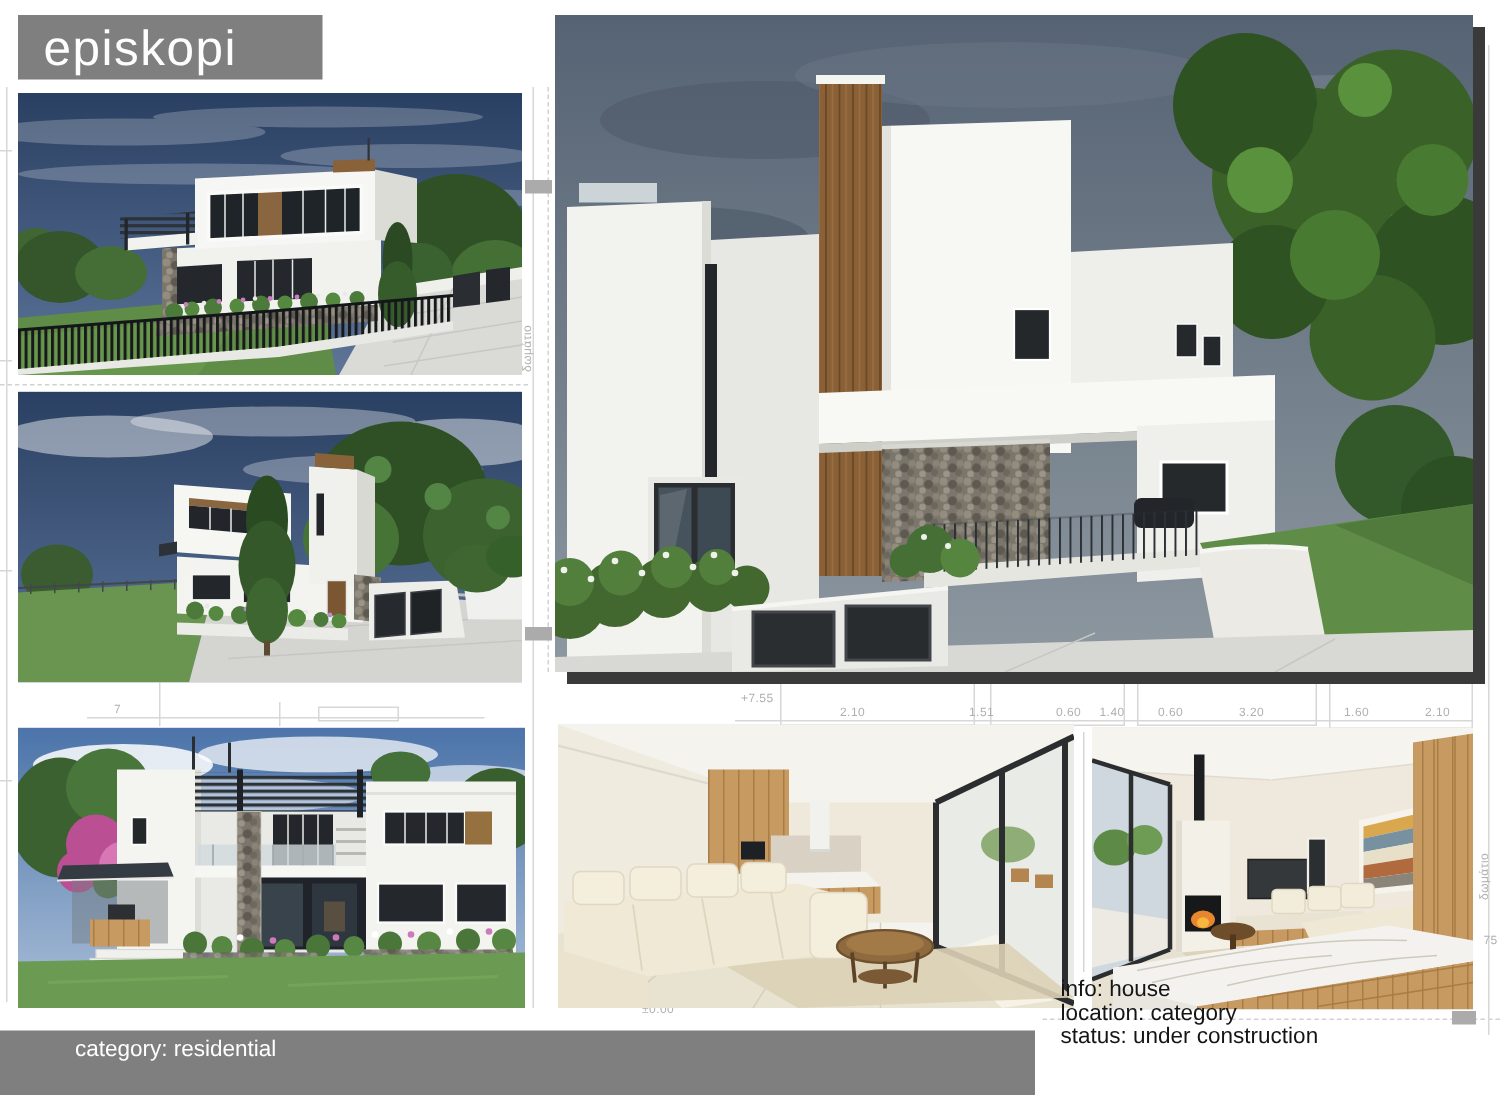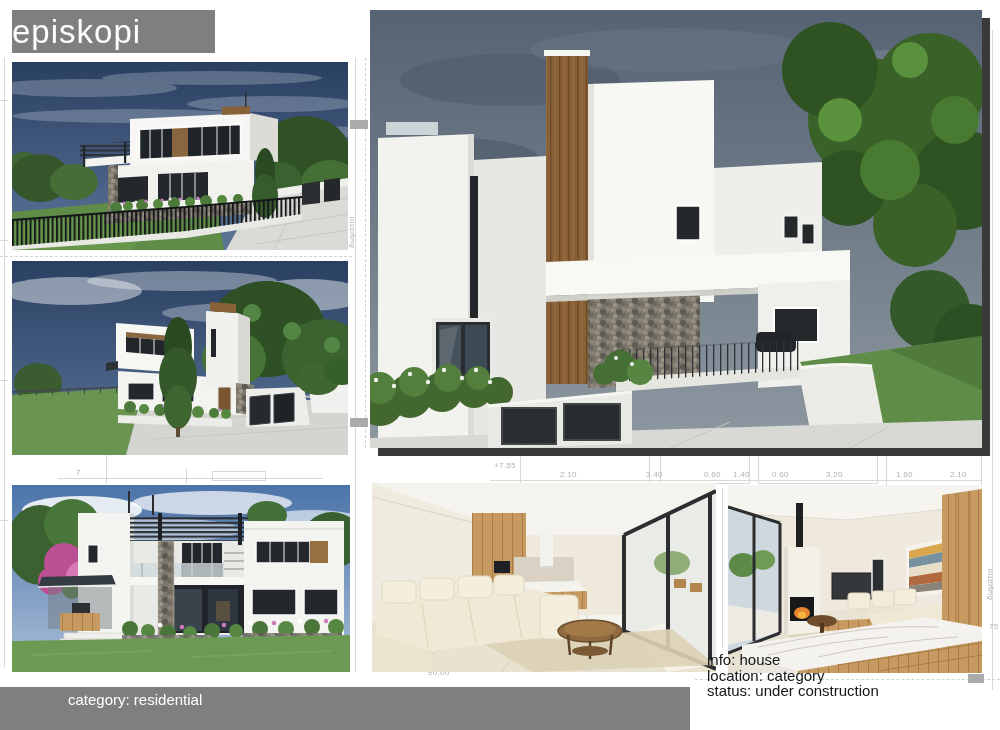--- a/index.html
+++ b/index.html
@@ -15,24 +15,24 @@
   .br{position:absolute;border:1px solid #d7d7d7;}
   .bf{position:absolute;background:#ababab;}
   .bt{position:absolute;font-size:8px;color:#b0b0b0;letter-spacing:.3px;white-space:nowrap;}
   .bt.rot{transform:rotate(-90deg);transform-origin:left top;}
   
   .img{position:absolute;overflow:hidden;z-index:2;background:#dfe3e8;}
   .img svg{display:block;width:100%;height:100%;}
   .img.main{box-shadow:8px 8px 0 0 #3a3a3a;}
   
   .banner{position:absolute;left:12px;top:10px;width:203px;height:43px;background:#7f7f7f;z-index:3;}
-  .banner .t{color:#fdfdfd;font-size:33px;line-height:43px;letter-spacing:1px;}
+  .banner .t{color:#fdfdfd;font-size:33px;line-height:43px;padding-left:17px;letter-spacing:1px;}
   
   .footer{position:absolute;left:0;top:687px;width:690px;height:43px;background:#7f7f7f;z-index:3;}
-  .footer .l{color:#ffffff;font-size:15px;line-height:18px;margin-left:68px;}
+  .footer .l{color:#ffffff;font-size:15px;line-height:18px;margin-left:50px;}
   .footer .l:first-child{margin-top:4px;}
   .info{position:absolute;left:707px;top:652px;z-index:3;color:#151515;font-size:15px;line-height:15px;}
   .info div{margin-bottom:0px;line-height:15.5px;}
 </style>
 </head>
 <body>
 
 <div class="page">
 
   <svg width="0" height="0" style="position:absolute" aria-hidden="true">
@@ -97,21 +97,21 @@
     <div class="bl v" style="left:186px;top:468px;height:16px"></div>
     <div class="br" style="left:212px;top:471px;width:52px;height:8px"></div>
     <span class="bt" style="left:76px;top:468px">7</span>
     <div class="br" style="left:520px;top:452px;width:128px;height:30px"></div>
     <div class="br" style="left:660px;top:450px;width:88px;height:32px"></div>
     <div class="br" style="left:758px;top:450px;width:118px;height:32px"></div>
     <div class="br" style="left:886px;top:450px;width:94px;height:34px"></div>
     <div class="bl h" style="left:490px;top:480px;width:492px"></div>
     <span class="bt" style="left:494px;top:461px">+7.55</span>
     <span class="bt" style="left:560px;top:470px">2.10</span>
-    <span class="bt" style="left:646px;top:470px">3.40</span>
+    <span class="bt" style="left:646px;top:470px">1.51</span>
     <span class="bt" style="left:704px;top:470px">0.60</span>
     <span class="bt" style="left:733px;top:470px">1.40</span>
     <span class="bt" style="left:772px;top:470px">0.60</span>
     <span class="bt" style="left:826px;top:470px">3.20</span>
     <span class="bt" style="left:896px;top:470px">1.60</span>
     <span class="bt" style="left:950px;top:470px">2.10</span>
     <span class="bt" style="left:428px;top:668px">±0.00</span>
     <div class="bd h" style="left:695px;top:679px;width:305px"></div>
     <div class="bf" style="left:968px;top:674px;width:16px;height:9px"></div>
     <div class="bl v" style="left:722px;top:488px;height:160px"></div>

